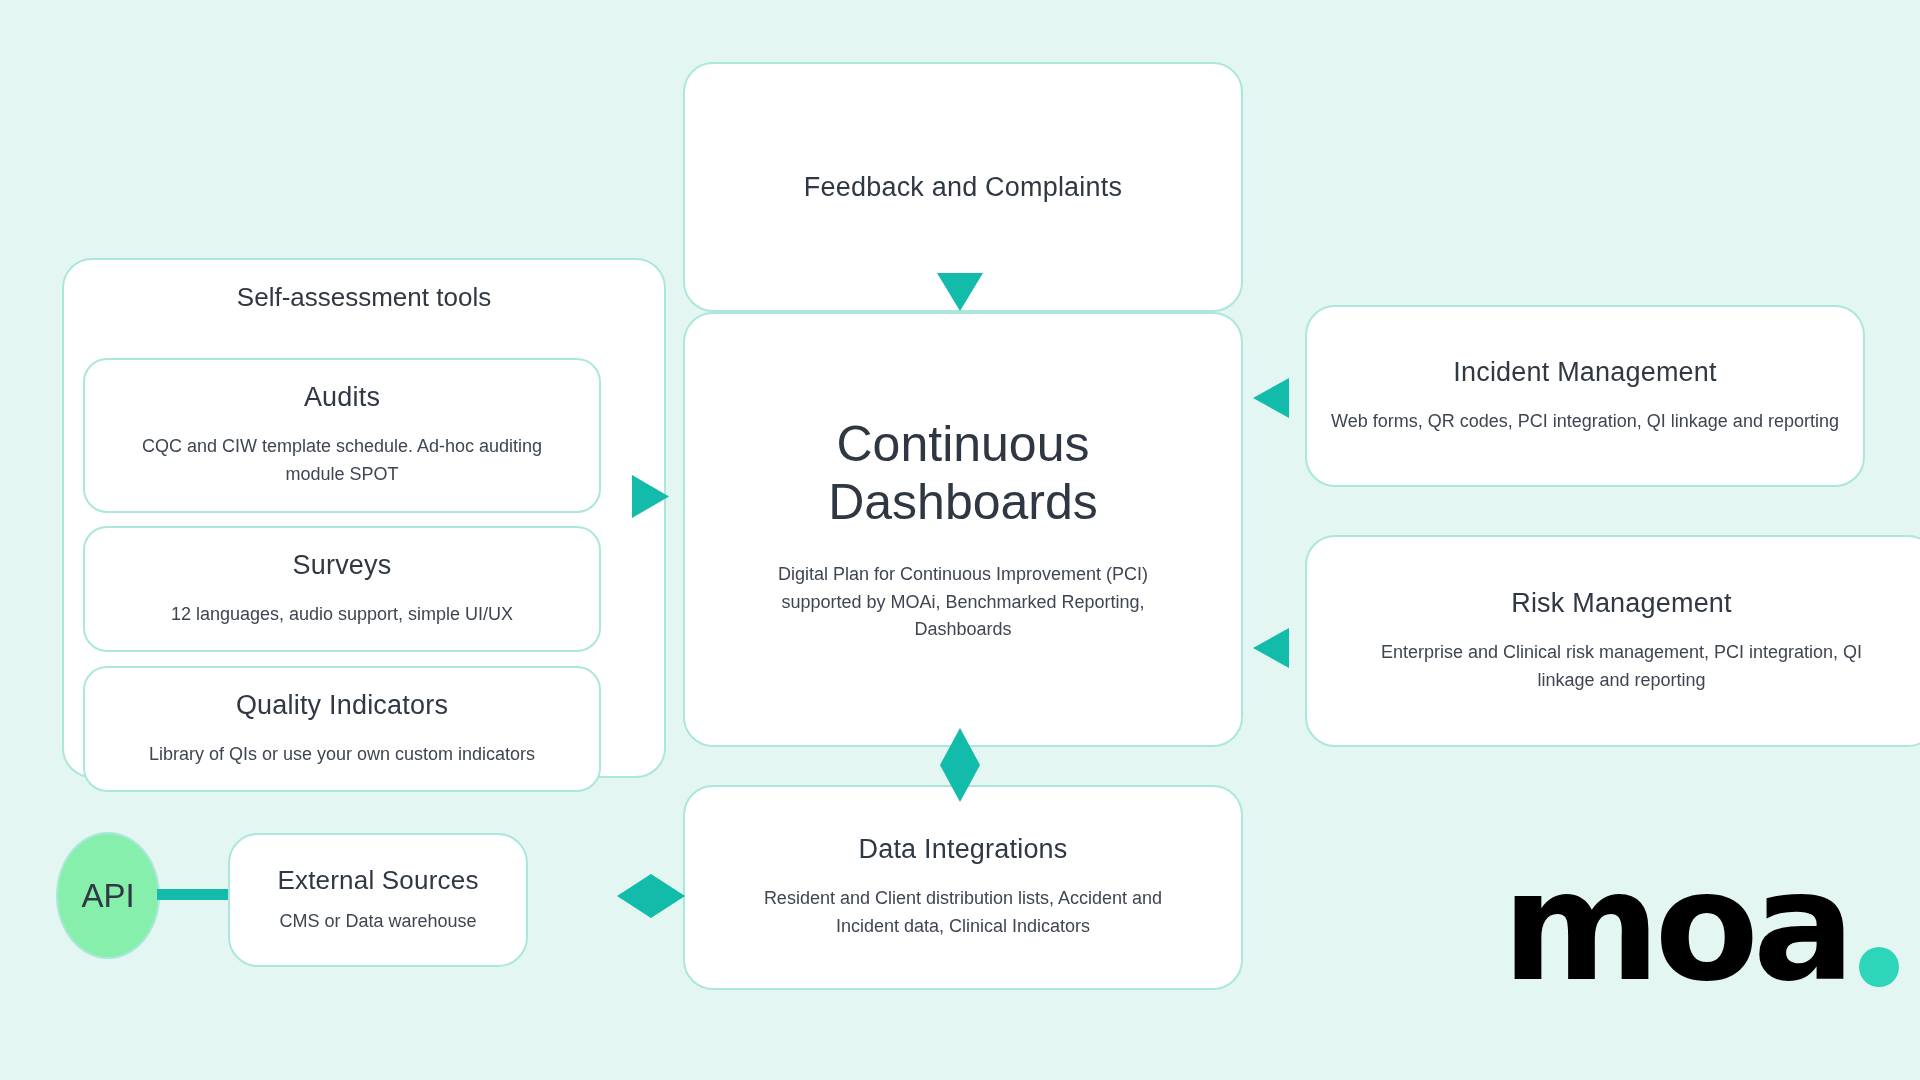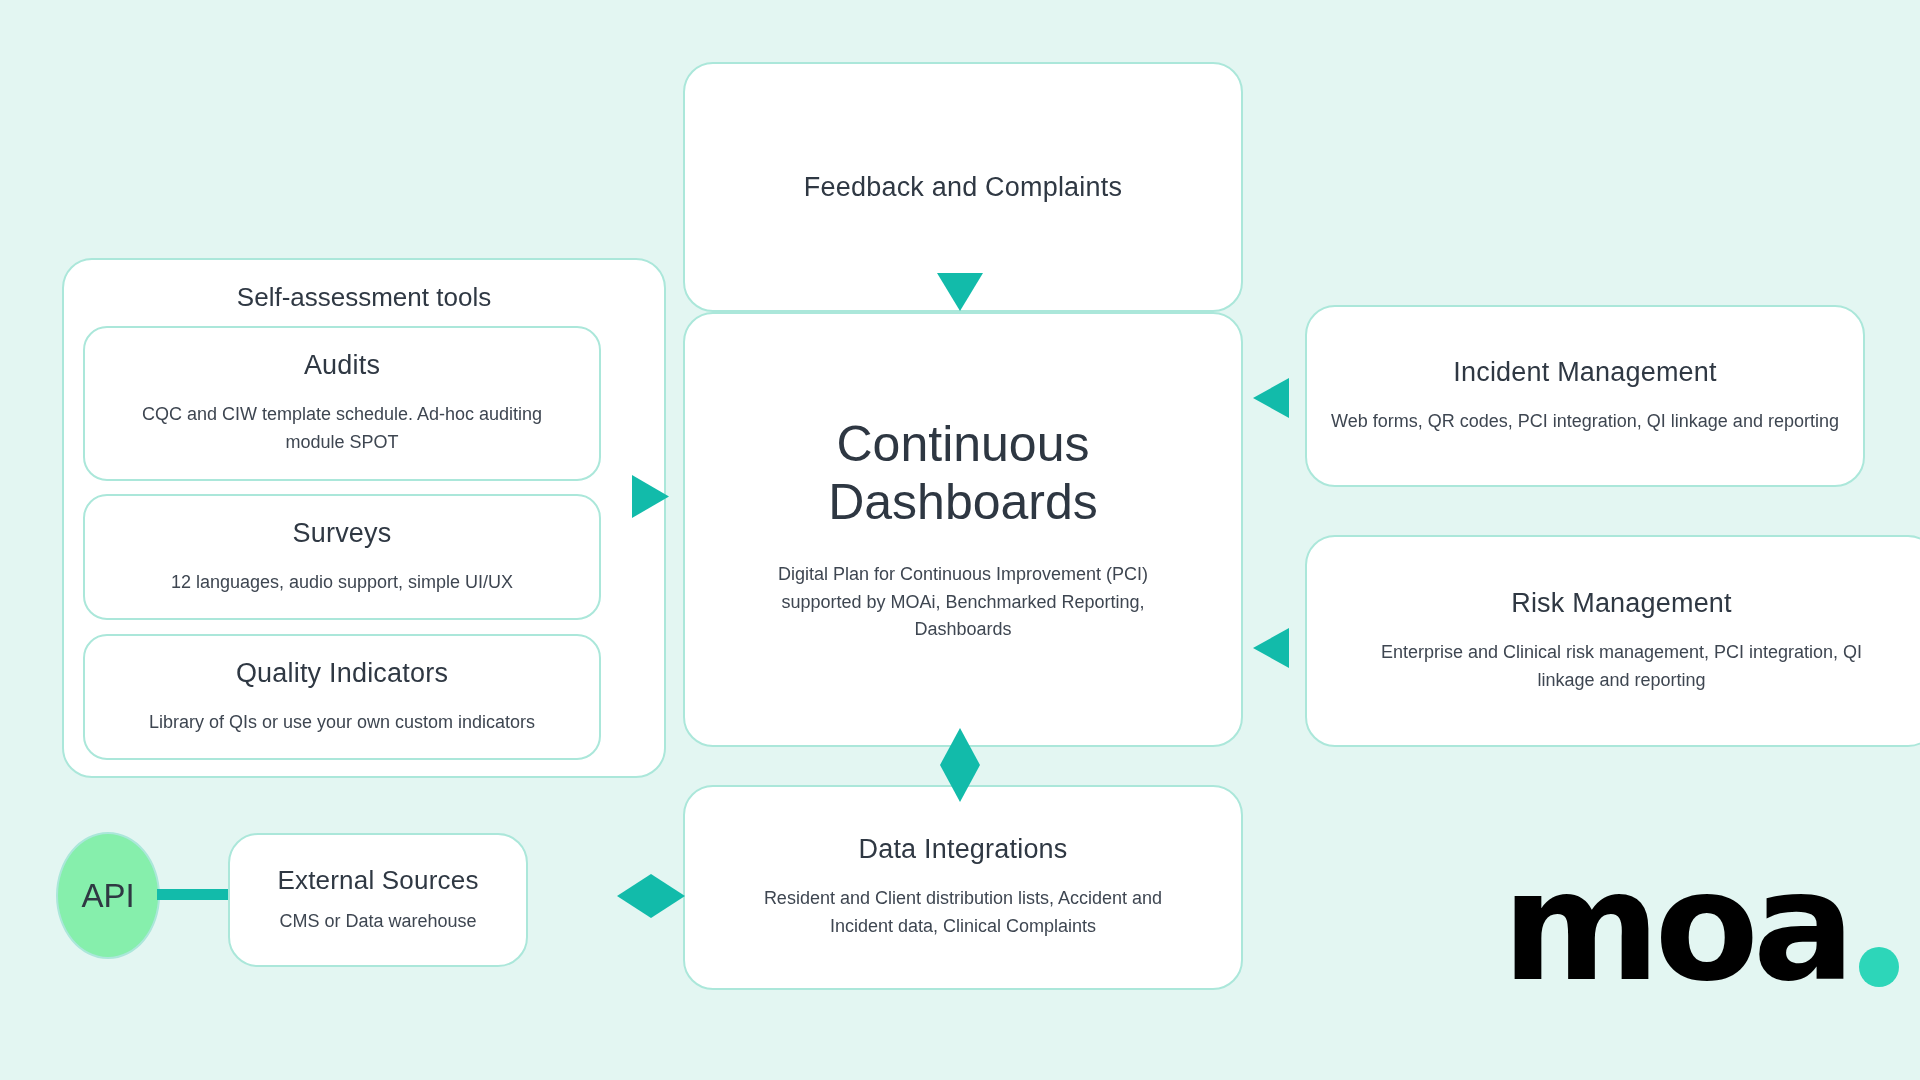--- a/index.html
+++ b/index.html
@@ -18,21 +18,21 @@
     background: #ffffff;
     border: 2px solid #abe7da;
     border-radius: 30px;
     display: flex;
     flex-direction: column;
     align-items: center;
     justify-content: center;
     text-align: center;
     padding: 18px 20px;
   }
-  .subcard { border-radius: 24px; }
+  .subcard { border-radius: 24px; margin-top: 32px; }
 
   .card-title {
     font-size: 27px;
     font-weight: 500;
     color: #2f3843;
     letter-spacing: 0.2px;
   }
   .card-desc {
     margin-top: 20px;
     font-size: 18px;
@@ -153,21 +153,21 @@
   </div>
   <div class="api-line"></div>
 
   <div class="card" style="left:228px; top:833px; width:300px; height:134px;">
     <div class="card-title" style="font-size:26px;">External Sources</div>
     <div class="card-desc" style="margin-top:12px;">CMS or Data warehouse</div>
   </div>
 
   <div class="card" style="left:683px; top:785px; width:560px; height:205px;">
     <div class="card-title">Data Integrations</div>
-    <div class="card-desc" style="max-width:440px;">Resident and Client distribution lists, Accident and Incident data, Clinical Complaints</div>
+    <div class="card-desc" style="max-width:440px;">Resident and Client distribution lists, Accident and Incident data, Clinical Indicators</div>
   </div>
 
   <div class="tealshape tri-down" style="left:937px;  top:273px; width:46px; height:38px;"></div>
   <div class="tealshape tri-right" style="left:632px;  top:475px; width:37px; height:43px;"></div>
   <div class="tealshape tri-left" style="left:1253px; top:378px; width:36px; height:40px;"></div>
   <div class="tealshape tri-left" style="left:1253px; top:628px; width:36px; height:40px;"></div>
   <div class="tealshape diamond" style="left:940px;  top:728px; width:40px; height:74px;"></div>
   <div class="tealshape diamond" style="left:617px;  top:874px; width:68px; height:44px;"></div>
 
   <div class="logo">

